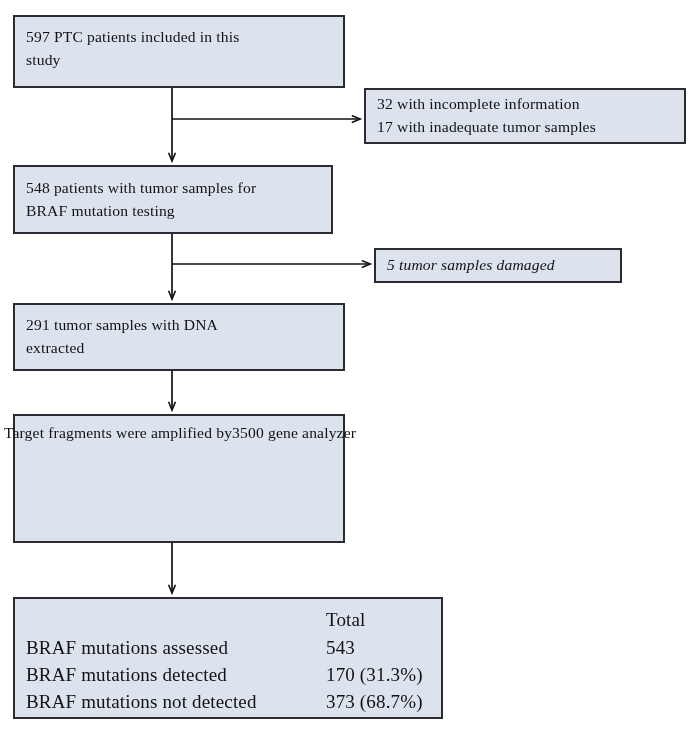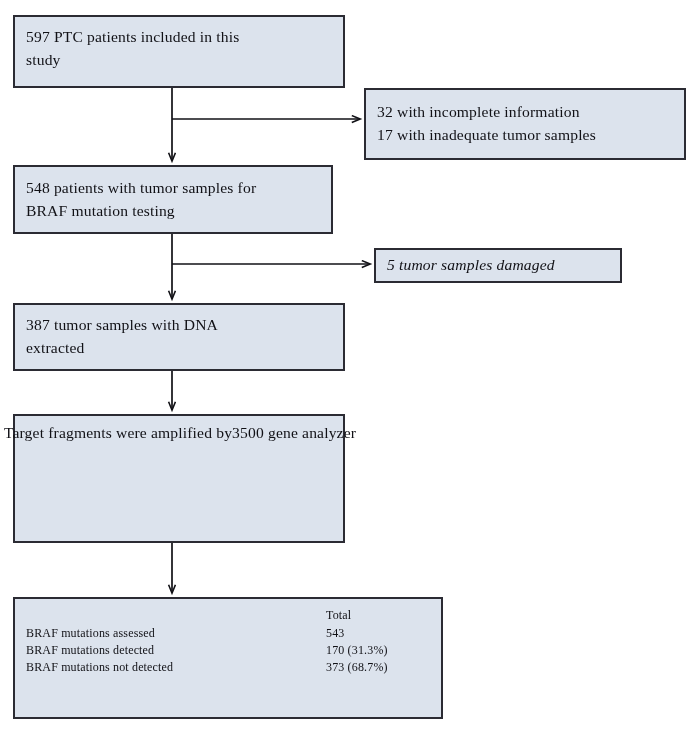--- a/index.html
+++ b/index.html
@@ -29,38 +29,38 @@
     font-size: 15.6px;
     line-height: 1.47;
     color: #111116;
     letter-spacing: 0.01em;
   }
   .fbox .line { display: block; white-space: nowrap; }
 
   
   #box-enrolled   { left: 13px;  top: 15px;  width: 332px; height: 73px; }
   #box-enrolled .stack { padding-top: 3px; }
-  #box-excluded-1 { left: 364px; top: 88px;  width: 322px; height: 72px;
+  #box-excluded-1 { left: 364px; top: 88px;  width: 322px; height: 56px;
                     display: flex; flex-direction: column; justify-content: center; }
   #box-testing    { left: 13px;  top: 165px; width: 320px; height: 69px;
                     display: flex; flex-direction: column; justify-content: center; }
   #box-excluded-2 { left: 374px; top: 248px; width: 248px; height: 35px;
                     display: flex; align-items: center; font-style: italic; }
   #box-dna        { left: 13px;  top: 303px; width: 332px; height: 68px;
                     display: flex; flex-direction: column; justify-content: center; }
   #box-pcr        { left: 13px;  top: 414px; width: 332px; height: 129px;
                     display: flex; flex-direction: row; justify-content: center; }
   #box-results    { left: 13px;  top: 597px; width: 430px; height: 122px;
                     padding: 8px 0 8px 0; }
 
   
   .res-table {
     width: 100%;
     border-collapse: collapse;
-    font-size: 12px;
+    font-size: 19px;
     line-height: 1.42;
   }
   .res-table td {
     padding: 0;
     border: 0;
     white-space: nowrap;
     color: #111116;
   }
   .res-table td.lbl { padding-left: 11px; width: 300px; }
   .res-table td.val { padding-left: 0; }
@@ -117,21 +117,21 @@
   <div class="fbox" id="box-testing">
     <span class="line">548 patients with tumor samples for</span>
     <span class="line">BRAF mutation testing</span>
   </div>
 
   <div class="fbox" id="box-excluded-2">
     <span class="line">5 tumor samples damaged</span>
   </div>
 
   <div class="fbox" id="box-dna">
-    <span class="line">387 tumor samples with DNA</span>
+    <span class="line">291 tumor samples with DNA</span>
     <span class="line">extracted</span>
   </div>
 
   <div class="fbox" id="box-pcr">
     <span class="line">Target fragments were amplified by</span>
     <span class="line">3500 gene analyzer</span>
   </div>
 
   <div class="fbox" id="box-results">
     <table class="res-table">

